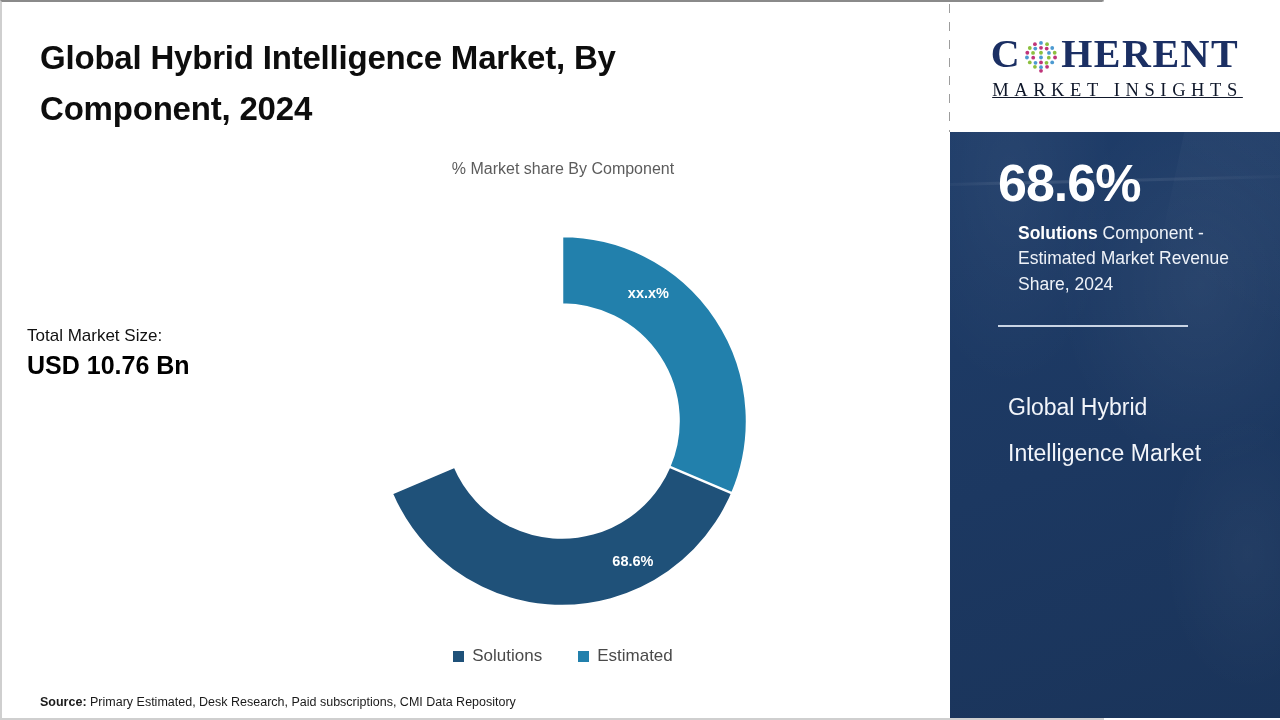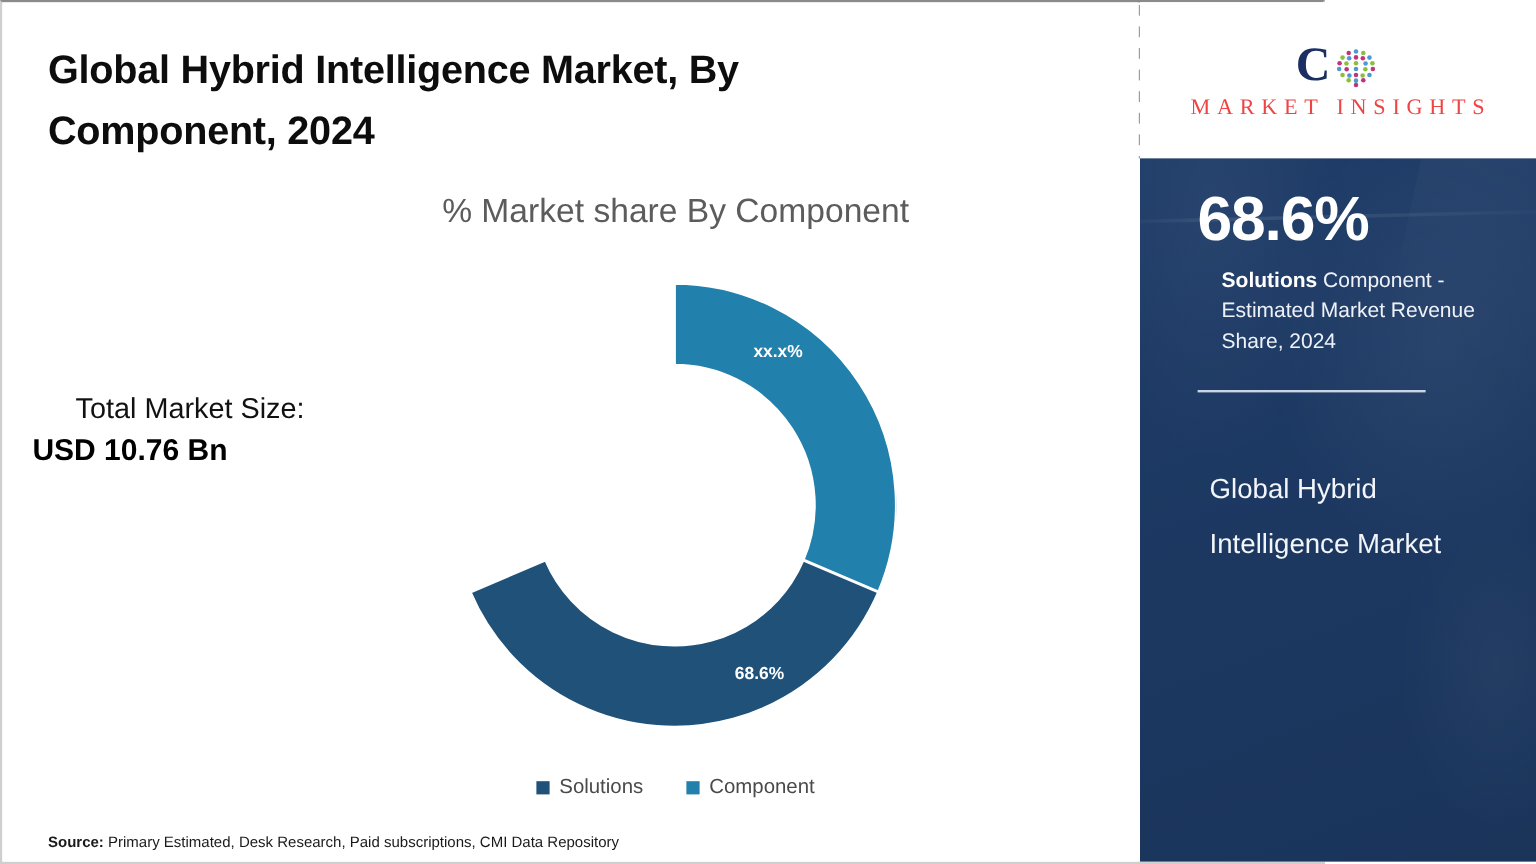--- a/index.html
+++ b/index.html
@@ -38,36 +38,35 @@
     line-height:1.55;
     letter-spacing:-0.2px;
     color:#0d0d0d;
   }
 
   #chart-subtitle {
     position:absolute;
     left:196px; top:158px;
     width:730px;
     text-align:center;
-    font-size:28px;
+    font-size:16px;
     color:#5c5c5c;
   }
 
   
   #market-size {
     position:absolute;
     left:25px; top:322px;
     width:300px;
   }
   #market-size .ms-label {
-    font-size:24px;
+    font-size:17px;
     color:#111111;
     line-height:1.42;
     white-space:nowrap;
-    margin-left:36px;
   }
   #market-size .ms-value {
     font-size:25px;
     font-weight:bold;
     color:#000000;
     line-height:1.42;
     white-space:nowrap;
   }
 
   
@@ -145,24 +144,25 @@
   }
   #logo-globe {
     width:38px; height:38px;
     margin:0 1px;
     position:relative; top:2px;
   }
   #logo-sub {
     margin-top:6px;
     font-family:"Liberation Serif", serif;
     font-size:18.5px;
-    color:#ef4444;
+    color:#0f172a;
     letter-spacing:5.6px;
     padding-left:5px;
     white-space:nowrap;
+    text-decoration:underline;
   }
 
   #panel-body {
     position:absolute;
     left:0; top:130px;
     width:330px; height:586px;
     background:
       radial-gradient(ellipse 200px 260px at 76% 26%, rgba(255,255,255,0.055), rgba(255,255,255,0) 72%),
       radial-gradient(ellipse 150px 300px at 18% 8%,  rgba(255,255,255,0.045), rgba(255,255,255,0) 70%),
       radial-gradient(ellipse 120px 200px at 90% 72%, rgba(255,255,255,0.035), rgba(255,255,255,0) 70%),
@@ -256,21 +256,21 @@
       </svg>
     </div>
 
     <div id="legend">
       <div class="legend-item">
         <span class="legend-swatch" style="background:#1f5179"></span>
         <span class="legend-text">Solutions</span>
       </div>
       <div class="legend-item">
         <span class="legend-swatch" style="background:#2280ac"></span>
-        <span class="legend-text">Component</span>
+        <span class="legend-text">Estimated</span>
       </div>
     </div>
 
     <div id="source-line">
       <span class="src-key">Source:</span><span class="src-val"> Primary Estimated, Desk Research, Paid subscriptions, CMI Data Repository</span>
     </div>
   </div>
 
   <div id="dashed-divider"></div>
 
@@ -303,20 +303,21 @@
             <circle cx="14.2" cy="27.2" r="2.0" fill="#4c9ad1"></circle>
             <circle cx="20" cy="26.8" r="2.0" fill="#c0357a"></circle>
             <circle cx="25.8" cy="27.2" r="2.0" fill="#8cbf3f"></circle>
             <circle cx="31.8" cy="26.8" r="2.0" fill="#4c9ad1"></circle>
             <circle cx="13.6" cy="31.4" r="2.0" fill="#8cbf3f"></circle>
             <circle cx="20" cy="31.8" r="2.0" fill="#4c9ad1"></circle>
             <circle cx="26.4" cy="31.4" r="2.0" fill="#c0357a"></circle>
             <circle cx="20" cy="35.6" r="2.0" fill="#c0357a"></circle>
           </g>
         </svg>
+        <span>HERENT</span>
       </div>
       <div id="logo-sub">MARKET INSIGHTS</div>
     </div>
 
     <div id="panel-body">
 
       <div id="stat-block">
         <div id="stat-number">68.6%</div>
         <div id="stat-caption"><span class="stat-strong">Solutions</span><span> Component - Estimated Market Revenue Share, 2024</span></div>
       </div>

